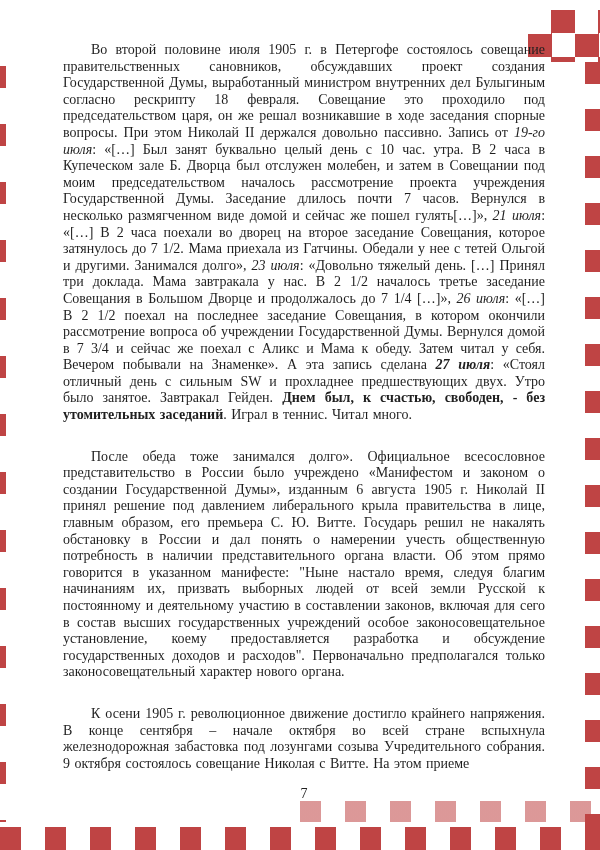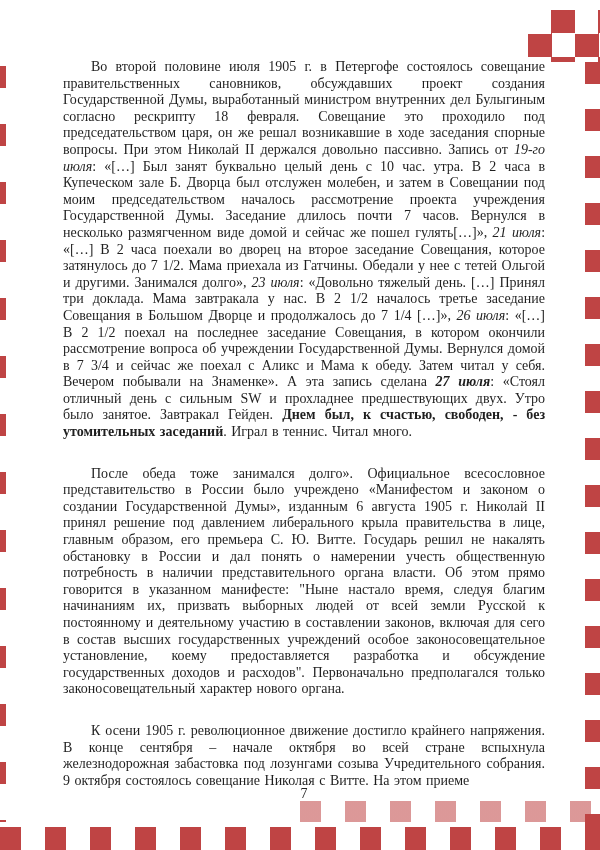--- a/index.html
+++ b/index.html
@@ -42,21 +42,21 @@
     width: 600px; height: 23px;
     background: repeating-linear-gradient(90deg, var(--chk) 0 21px, transparent 21px 45px);
   }
   .chk-bottomright {
     position: absolute; right: 0; bottom: 28px;
     width: 300px; height: 21px; opacity: .55;
     background: repeating-linear-gradient(90deg, var(--chk) 0 21px, transparent 21px 45px);
   }
   .text-body {
     position: absolute;
-    left: 63px; top: 59px;
+    left: 63px; top: 42px;
     width: 482px;
     color: var(--txt);
   }
   .para {
     margin: 0 0 25px 0;
     font-size: 14px;
     line-height: 16.6px;
     text-align: justify;
     text-indent: 28px;
     word-spacing: 1px;

